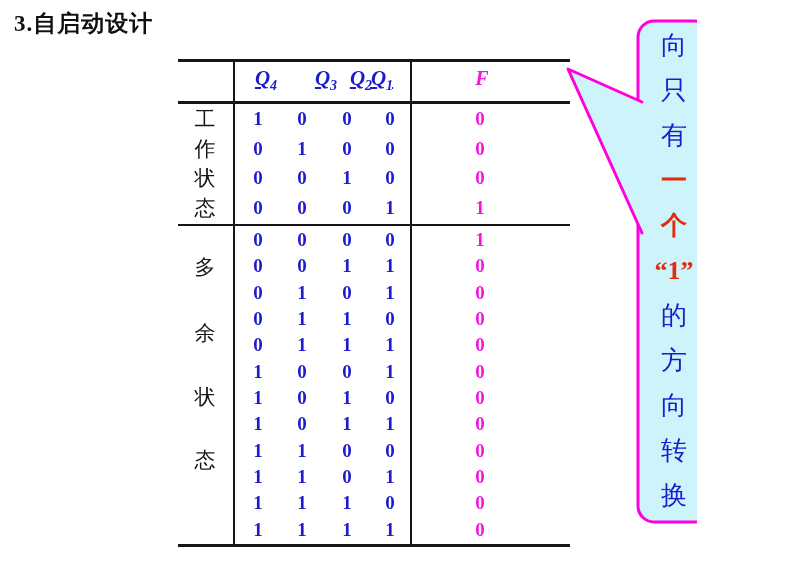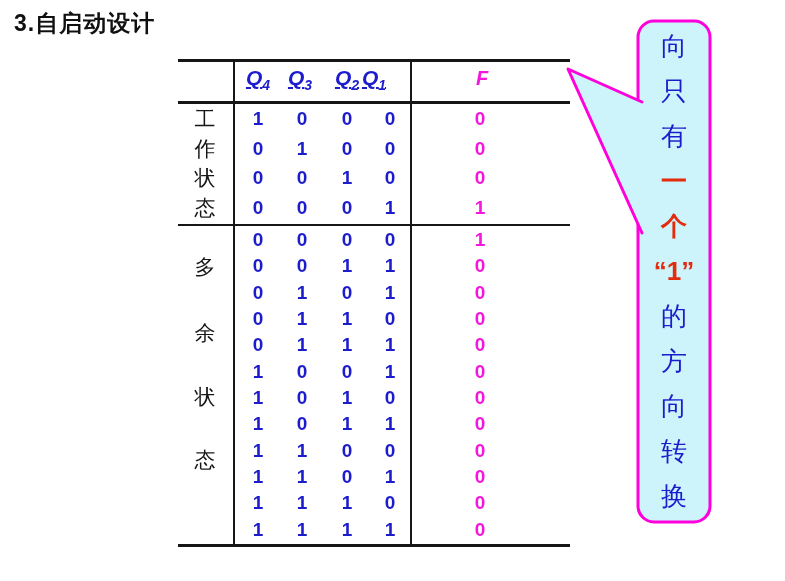--- a/index.html
+++ b/index.html
@@ -1,41 +1,42 @@
 <!DOCTYPE html>
 <html style="--blue: #1c1ccd; --magenta: #f316dd; --red: #e32b0e; --line: #161616; --bubble-fill: #ccf4fa; --bubble-border: #ff00dd;"><head>
 <meta charset="utf-8">
 <style>
   html,body{margin:0;padding:0;background:#fff;}
   .stage{
-    position:relative;width:785px;height:581px;background:#ffffff;overflow:hidden;
-    font-family:Liberation Sans, sans-serif;
+    position:relative;width:697px;height:581px;background:#ffffff;overflow:hidden;
+    font-family:Liberation Serif, serif;
   }
   .title{
     position:absolute;left:14px;top:8px;
     font-size:23px;font-weight:bold;color:#101010;letter-spacing:1px;
   }
   
   .table{position:absolute;left:178px;top:59px;width:392px;height:489px;}
   .hline{position:absolute;left:0;width:392px;background:var(--line);}
   .hline.top{top:0;height:3px;}
   .hline.header{top:42px;height:3px;}
   .hline.section{top:165px;height:2px;}
   .hline.bottom{top:485px;height:3px;}
   .vline{position:absolute;top:0;width:2px;height:488px;background:var(--line);}
   .vline.v1{left:55px;}
   .vline.v2{left:232px;}
   .theader{position:absolute;left:0;top:3px;width:392px;height:39px;}
   .qh{
     position:absolute;top:4px;width:44px;text-align:center;
     color:var(--blue);font-style:italic;font-weight:bold;font-size:21px;
     text-decoration:underline;
+    padding-left:8px;
   }
   .qh sub{font-size:14px;}
-  .qh.h0{left:58px}.qh.h1{left:100px}.qh.h2{left:147px}.qh.h3{left:174px}
+  .qh.h0{left:58px}.qh.h1{left:118px}.qh.h2{left:153px}.qh.h3{left:174px}
   .fh{
     position:absolute;left:282px;top:5px;width:44px;text-align:center;
     color:var(--magenta);font-style:italic;font-weight:bold;font-size:20px;
   }
   .sec{position:absolute;left:0;width:392px;display:flex;flex-direction:column;justify-content:space-around;}
   .sec.s0{top:45px;height:119px;}
   .sec.s1{top:168px;height:316px;}
   .trow{position:relative;width:392px;height:24px;}
   .trow span{position:absolute;top:50%;transform:translateY(-50%);display:block;}
   .qcell{width:40px;text-align:center;color:var(--blue);font-weight:bold;font-size:19px;}

